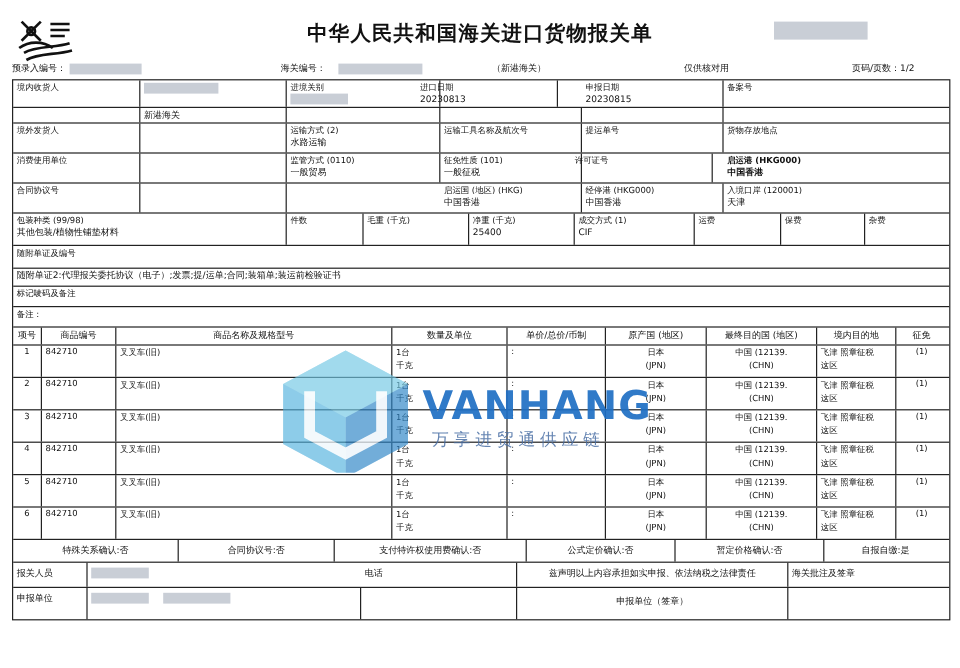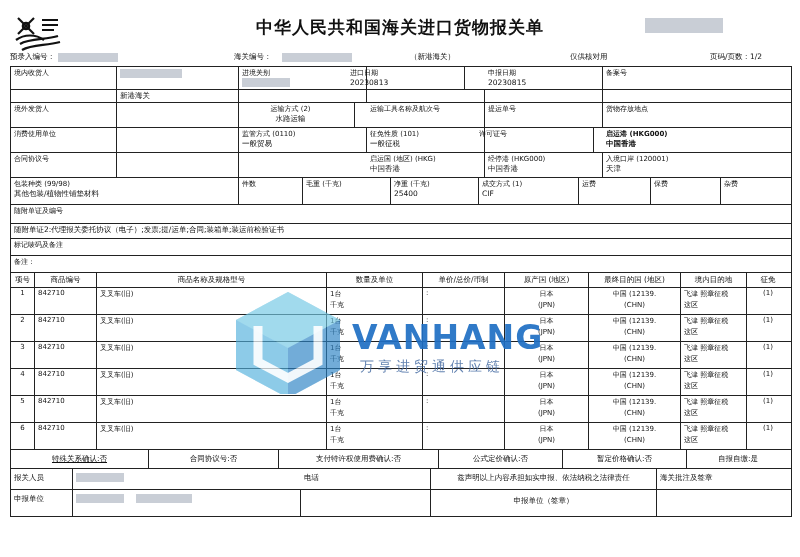--- a/index.html
+++ b/index.html
@@ -123,21 +123,21 @@
       <div class="cell" style="left:592px;width:186px;"></div>
     </div>
 
     <div class="row" style="height:24px;">
       <div class="cell" style="left:0;width:106px;">
         <span class="lbl">境外发货人</span>
       </div>
       <div class="cell" style="left:106px;width:122px;">
         <span class="val"></span>
       </div>
-      <div class="cell two-line" style="left:216px;width:128px;text-align:center;">
+      <div class="cell two-line" style="left:228px;width:128px;">
         <div class="lbl l1">运输方式 (2)</div>
         <div class="val l2">水路运输</div>
       </div>
       <div class="cell two-line" style="left:356px;width:118px;">
         <div class="lbl l1">运输工具名称及航次号</div>
         <div class="val l2"></div>
       </div>
       <div class="cell two-line" style="left:474px;width:118px;">
         <div class="lbl l1">提运单号</div>
         <div class="val l2"></div>
@@ -397,21 +397,21 @@
           </div>
           <div class="cell" style="left: 670px; width: 66px; text-align: left;">
             <div style="line-height: 11px;">飞津 照章征税</div>
             <div style="line-height: 11px;">这区</div>
           </div>
           <div class="cell" style="left: 736px; width: 42px; text-align: center;">(1)</div>
         </div>
       </div>
 
     <div class="row" style="height:18px;">
-      <div class="cell" style="left:0;width:138px;text-align:center;padding-top:4px;text-decoration:underline;">特殊关系确认:否</div>
+      <div class="cell" style="left:0;width:138px;text-align:center;padding-top:4px;">特殊关系确认:否</div>
       <div class="cell" style="left:138px;width:130px;text-align:center;padding-top:4px;">合同协议号:否</div>
       <div class="cell" style="left:268px;width:160px;text-align:center;padding-top:4px;">支付特许权使用费确认:否</div>
       <div class="cell" style="left:428px;width:124px;text-align:center;padding-top:4px;">公式定价确认:否</div>
       <div class="cell" style="left:552px;width:124px;text-align:center;padding-top:4px;">暂定价格确认:否</div>
       <div class="cell" style="left:676px;width:102px;text-align:center;padding-top:4px;">自报自缴:是</div>
     </div>
 
     <div class="row" style="height:20px;">
       <div class="cell" style="left:0;width:62px;padding-top:4px;">报关人员</div>
       <div class="cell" style="left:62px;width:60px;padding-top:4px;border-right:none;">

